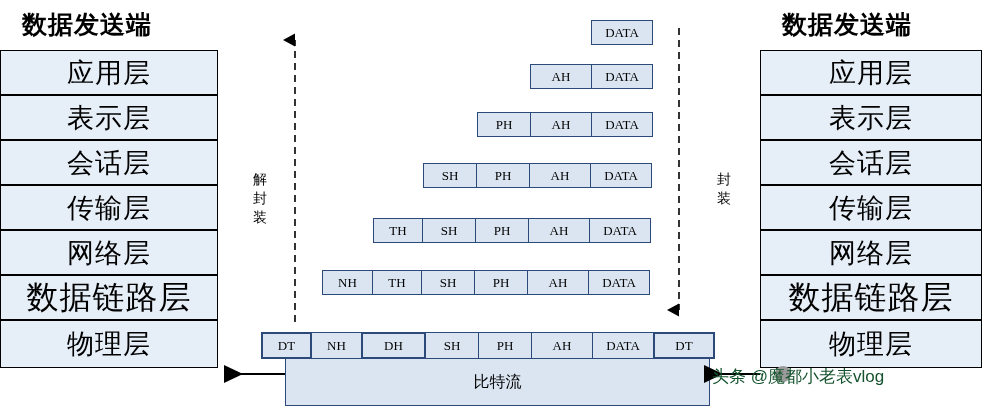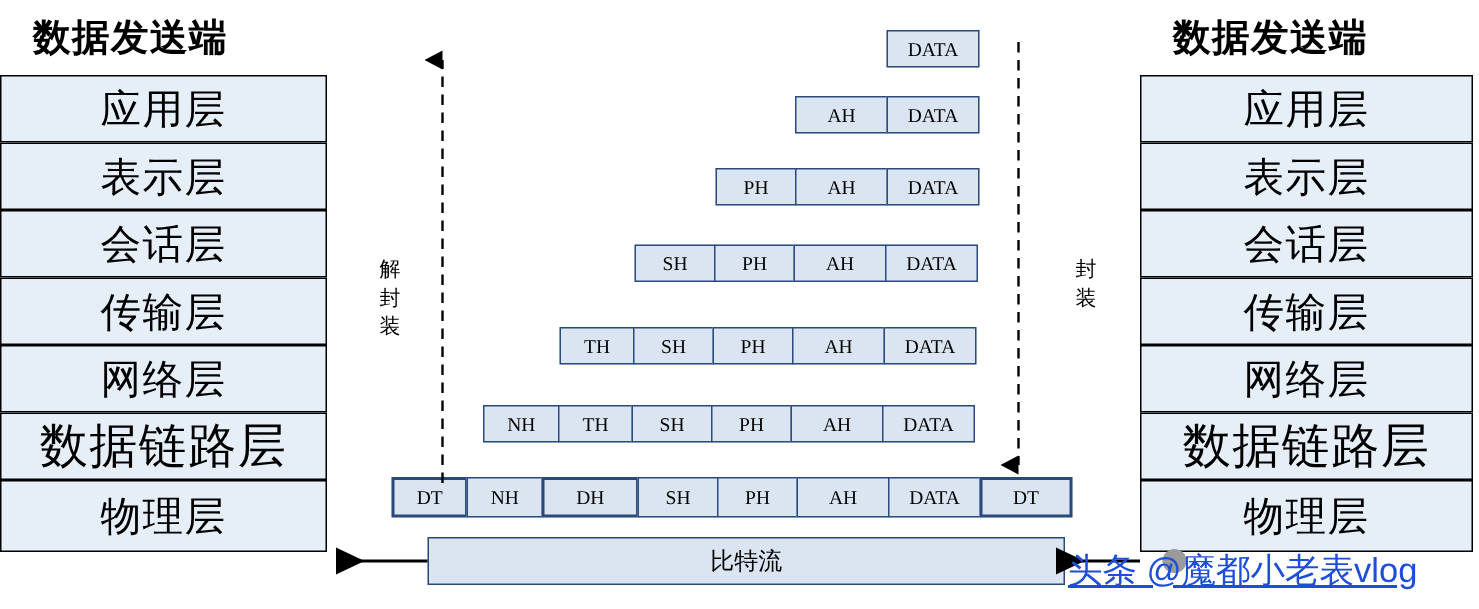--- a/index.html
+++ b/index.html
@@ -83,24 +83,23 @@
     font-size: 14px;
     color: #000;
     width: 16px;
     line-height: 19px;
     text-align: center;
   }
 
   
   .watermark {
     position: absolute;
-    font-size: 23px;
-    color: #1d4ed8;
+    font-size: 17px;
+    color: #14532d;
     white-space: nowrap;
-    text-decoration: underline;
   }
   .wm-logo {
     position: absolute;
     width: 16px;
     height: 16px;
     border-radius: 50%;
     background: #9b9b9b;
   }
   svg { display: block; }
 </style>
@@ -161,32 +160,32 @@
 
   <div class="pdu-row" style="left:322px; top:270px;">
     <div class="pdu-cell" style="width:51px;">NH</div>
     <div class="pdu-cell" style="width:50px;">TH</div>
     <div class="pdu-cell" style="width:54px;">SH</div>
     <div class="pdu-cell" style="width:54px;">PH</div>
     <div class="pdu-cell" style="width:62px;">AH</div>
     <div class="pdu-cell" style="width:62px;">DATA</div>
   </div>
 
-  <div class="pdu-row" style="left:261px; top:318px; height:27px;border-radius:10px;">
+  <div class="pdu-row" style="left:261px; top:332px; height:27px;border-radius:10px;">
     <div class="pdu-cell thick" style="width:51px;">DT</div>
     <div class="pdu-cell" style="width:51px;">NH</div>
     <div class="pdu-cell thick" style="width:65px;">DH</div>
     <div class="pdu-cell" style="width:54px;">SH</div>
     <div class="pdu-cell" style="width:54px;">PH</div>
     <div class="pdu-cell" style="width:62px;">AH</div>
     <div class="pdu-cell" style="width:62px;">DATA</div>
     <div class="pdu-cell thick" style="width:62px;">DT</div>
   </div>
 
-  <div class="bitstream" style="left:285px; top:358px; width:425px; height:32px;">比特流</div>
+  <div class="bitstream" style="left:285px; top:358px; width:425px; height:48px;">比特流</div>
 
   <div class="vlabel" style="left:252px; top:170px;">解<br>封<br>装</div>
   <div class="vlabel" style="left:716px; top:170px;">封<br>装</div>
 
   <svg class="abs" style="left:0; top:0;" width="986" height="406">
     <defs>
       <marker id="ah-up" markerWidth="9" markerHeight="9" refX="4.5" refY="8" orient="auto">
         <path d="M0.5,8 L4.5,0.5 L8.5,8 Z" fill="#000"></path>
       </marker>
       <marker id="ah-down" markerWidth="9" markerHeight="9" refX="4.5" refY="1" orient="auto">

